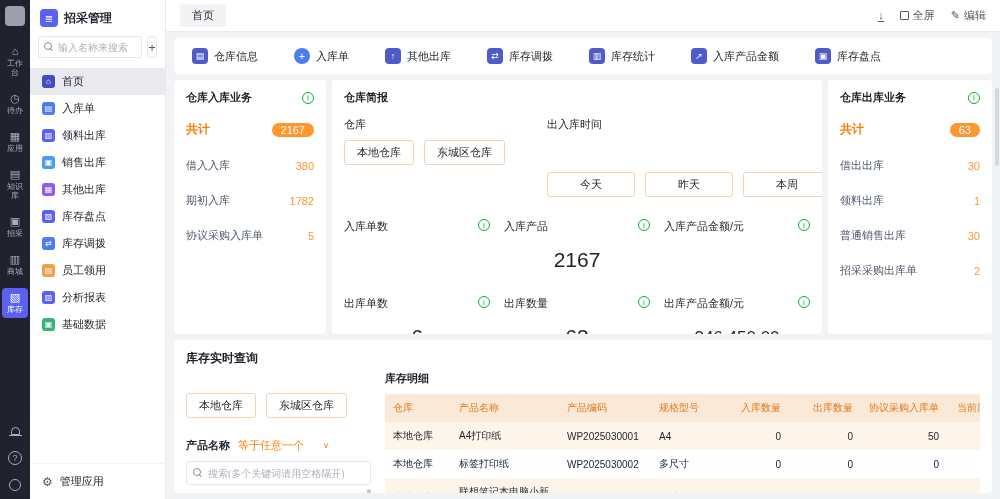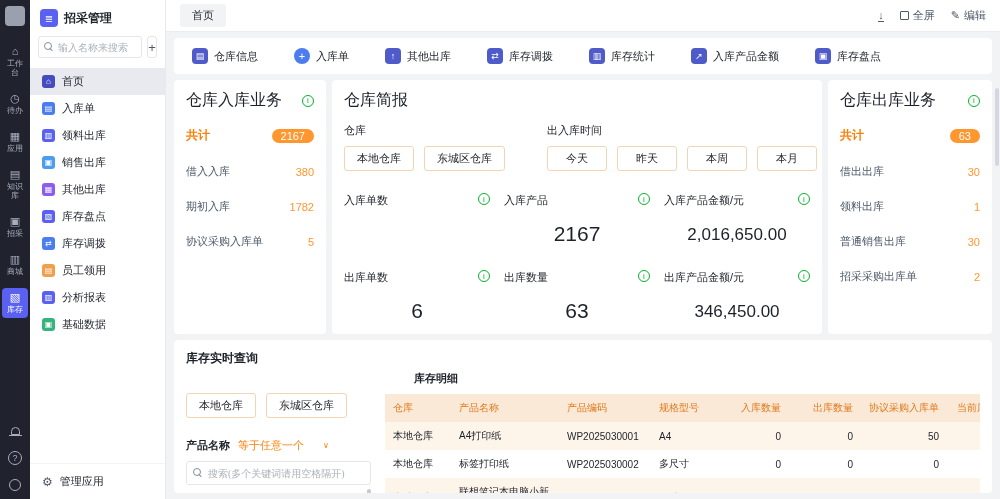--- a/index.html
+++ b/index.html
@@ -53,33 +53,33 @@
   .ql-item { display:flex; align-items:center; gap:6px; font-size:11px; cursor:pointer; white-space:nowrap; }
   .ql-icon { width:16px; height:16px; border-radius:4px; background:#4f5bc8; color:#fff; font-size:9px; display:flex; align-items:center; justify-content:center; flex-shrink:0; }
   .ql-icon.circle { border-radius:50%; background:#4c7df0; font-size:11px; }
   
   .panels-row { display:flex; gap:6px; margin-top:6px; height:254px; flex-shrink:0; }
   .panel { background:#fff; border-radius:4px; padding:10px 12px; overflow:hidden; }
   .p-inbound { width:152px; flex-shrink:0; }
   .p-brief { flex:1; }
   .p-outbound { width:164px; flex-shrink:0; }
   .panel-title-row { display:flex; align-items:center; justify-content:space-between; }
-  .panel-title { font-weight:normal; font-size:16px; }
+  .panel-title { font-weight:bold; font-size:11px; }
   .iinfo { width:12px; height:12px; border:1px solid #00b42a; border-radius:50%; color:#00b42a; font-size:8px; display:inline-flex; align-items:center; justify-content:center; font-style:normal; flex-shrink:0; cursor:pointer; }
   .total-row { display:flex; justify-content:space-between; align-items:center; margin-top:16px; }
   .total-label { color:#ff7d00; font-weight:bold; font-size:12px; }
   .total-badge { background:#ff962e; color:#fff; border-radius:9px; padding:1px 9px; font-size:11px; }
   .kv-row { display:flex; justify-content:space-between; align-items:center; margin-top:20px; font-size:11px; color:#4e5969; cursor:pointer; }
   .kv-val { color:#ff962e; }
   
   .brief-filters { display:flex; gap:42px; margin-top:12px; }
   .bf-label { font-size:11px; color:#1d2129; }
   .bf-btns { display:flex; gap:10px; margin-top:8px; }
   .obtn { background:#fff; border:1px solid #f3d4b5; border-radius:3px; padding:4px 12px; font-size:11px; color:#1d2129; cursor:pointer; white-space:nowrap; }
-  .obtn.wide { padding:4px 18px; }
+  .obtn.wide { padding:4px 32px;margin-top:32px; }
   .stats-grid { display:grid; grid-template-columns:1fr 1fr 1fr; column-gap:14px; row-gap:24px; margin-top:22px; }
   .stat-label-row { display:flex; align-items:flex-start; justify-content:space-between; font-size:11px; color:#1d2129; }
   .stat-value { text-align:center; font-size:21px; margin-top:14px; color:#1d2129; }
   .stat-value.money { font-size:17px; margin-top:17px; }
   
   .bottom-panel { background:#fff; border-radius:4px; margin-top:6px; flex:1; padding:10px 12px; overflow:hidden; }
   .bp-title { font-weight:bold; font-size:12px; }
   .bp-body { display:flex; gap:14px; margin-top:4px; }
   .bp-left { width:185px; flex-shrink:0; position:relative; }
   .bp-wh-btns { display:flex; gap:10px; margin-top:22px; }
@@ -88,21 +88,21 @@
   .bp-filter-op { color:#ff7d00; font-size:11px; cursor:pointer; display:flex; align-items:center; gap:19px; }
   .caret { font-size:8px; }
   .bp-search { margin-top:8px; height:24px; border:1px solid #e5e6eb; border-radius:3px; display:flex; align-items:center; gap:5px; padding:0 6px; background:#fff; }
   .bp-search input { border:none; outline:none; flex:1; font-size:10px; color:#4e5969; font-family:Liberation Serif, serif; min-width:0; }
   .bp-search input::placeholder { color:#aab0ba; }
   .mag { position:relative; width:10px; height:10px; flex-shrink:0; }
   .mag::before { content:""; position:absolute; width:6px; height:6px; border:1px solid #86909c; border-radius:50%; left:0; top:0; }
   .mag::after { content:""; position:absolute; width:4px; height:1px; background:#86909c; transform:rotate(45deg); left:5px; top:7px; }
   .bp-left-scroll { position:absolute; right:0; top:118px; width:4px; height:56px; background:#c6cad1; border-radius:2px; }
   .bp-right { flex:1; overflow:hidden; }
-  .tbl-title { font-weight:bold; font-size:11px; margin-bottom:8px;margin-left:29px; }
+  .tbl-title { font-weight:bold; font-size:11px; margin-bottom:8px; }
   table { width:100%; border-collapse:collapse; font-size:10px; table-layout:fixed; }
   th { background:#fbe9d7; color:#e07b1f; font-weight:normal; text-align:left; padding:7px 8px; white-space:nowrap; overflow:hidden; }
   td { padding:7px 8px; color:#1d2129; overflow:hidden; }
   tbody tr:nth-child(odd) td { background:#fdf4ea; }
   tbody tr:nth-child(even) td { background:#fff; }
   th.num, td.num { text-align:right; }
   .col-wh{width:66px}.col-name{width:108px}.col-code{width:92px}.col-spec{width:66px}
   .col-in{width:72px}.col-out{width:72px}.col-avail{width:86px}.col-amt{width:78px}
   .page-scrollbar { position:absolute; right:1px; top:88px; width:4px; height:78px; background:#d4d7dd; border-radius:2px; }
 </style>
@@ -316,21 +316,20 @@
               <span>入库产品</span>
               <span class="iinfo">i</span>
             </div>
             <div class="stat-value">2167</div>
           </div>
           <div>
             <div class="stat-label-row">
               <span>入库产品金额/元</span>
               <span class="iinfo">i</span>
             </div>
-            <div class="stat-value money">2,016,650.00</div>
           </div>
           <div>
             <div class="stat-label-row">
               <span>出库单数</span>
               <span class="iinfo">i</span>
             </div>
             <div class="stat-value">6</div>
           </div>
           <div>
             <div class="stat-label-row">

